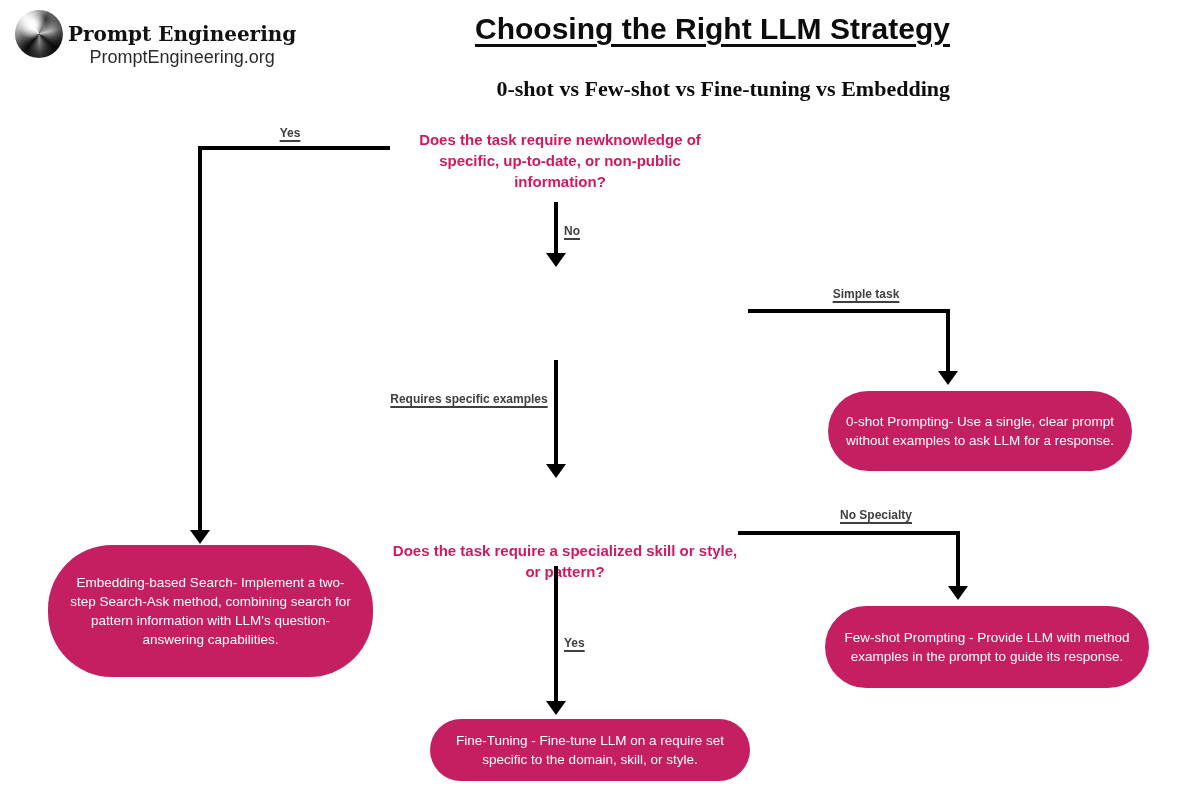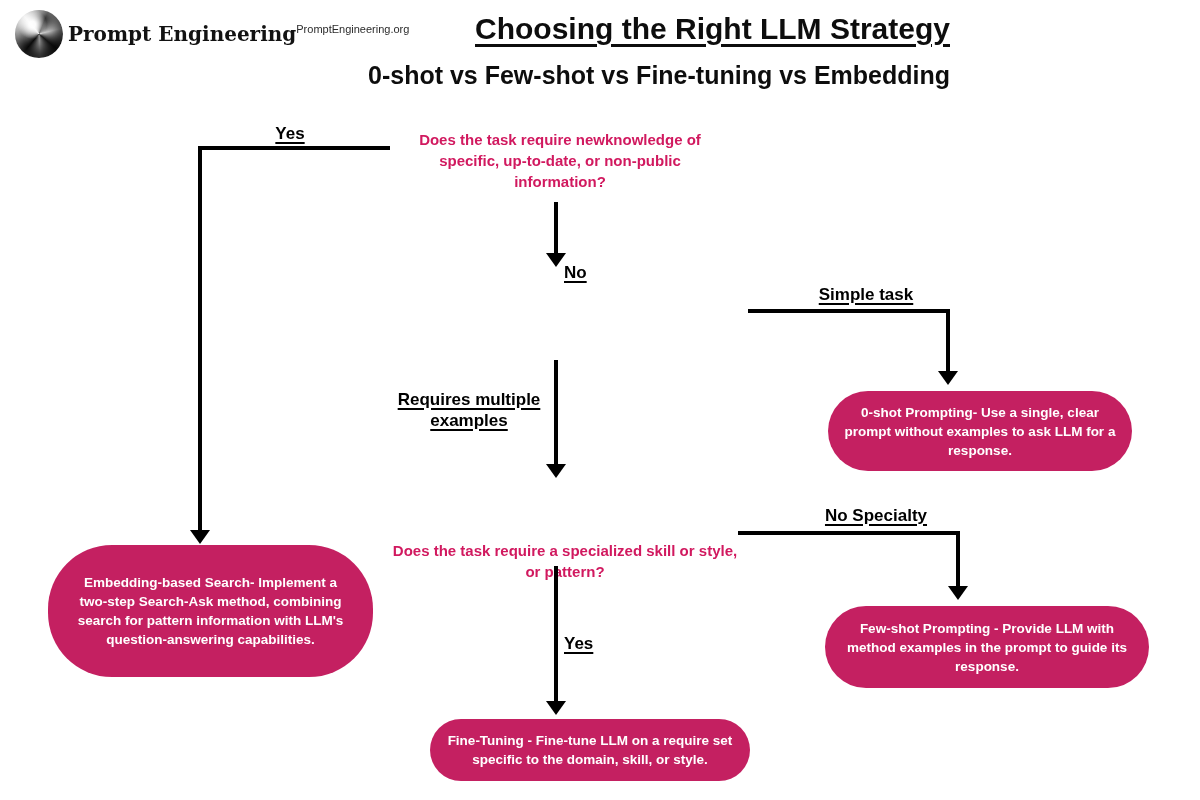--- a/index.html
+++ b/index.html
@@ -9,38 +9,38 @@
   
   .brand{position:absolute;left:15px;top:10px;display:flex;align-items:flex-start;}
   .logo-sphere{
     width:48px;height:48px;border-radius:50%;
     background:
       radial-gradient(circle at 36% 30%, rgba(255,255,255,.95) 0 7%, rgba(255,255,255,0) 32%),
       conic-gradient(from 220deg, #0c0c0c, #8a8a8a 15%, #f0f0f0 28%, #2c2c2c 45%, #cfcfcf 60%, #1a1a1a 75%, #9a9a9a 88%, #0c0c0c);
     box-shadow:inset -6px -8px 12px rgba(0,0,0,.75), inset 3px 4px 6px rgba(255,255,255,.5);
     flex:0 0 auto;
   }
-  .brand-text{margin-left:5px;display:flex;flex-direction:row;align-items:center;}
+  .brand-text{margin-left:5px;display:flex;flex-direction:column;align-items:center;}
   .brand-name{font-family:"DejaVu Serif","Liberation Serif",serif;font-weight:bold;font-size:20px;color:#121212;line-height:1.2;margin-top:12px;white-space:nowrap;}
-  .brand-site{font-size:11px;color:#2b2b2b;margin-top:1px;}
+  .brand-site{font-size:18px;color:#2b2b2b;margin-top:1px;}
 
   .title-wrap{position:absolute;left:250px;top:12px;width:700px;text-align:right;color:#0d0d0d;}
   .page-title{font-size:30px;font-weight:bold;text-decoration:underline;text-underline-offset:5px;text-decoration-thickness:3px;}
-  .page-subtitle{font-size:25px;font-weight:bold;margin-top:15px;}
+  .page-subtitle{font-size:22px;font-weight:bold;margin-top:30px;font-family:Liberation Serif, serif;}
 
   
   .decision{position:absolute;color:var(--accent-text,#d1195f);font-weight:bold;font-size:15px;line-height:21px;text-align:center;}
-  .edge-label{position:absolute;color:#000000;font-weight:bold;font-size:17px;line-height:21px;text-align:center;text-decoration:underline;text-underline-offset:3px;text-decoration-thickness:2px;}
+  .edge-label{position:absolute;color:#404040;font-weight:bold;font-size:12px;line-height:21px;text-align:center;text-decoration:underline;text-underline-offset:3px;text-decoration-thickness:2px;}
   .hline{position:absolute;height:4px;background:var(--line-color,#000);}
   .vline{position:absolute;width:4px;background:var(--line-color,#000);}
   .arrowhead{position:absolute;width:0;height:0;border-left:10px solid transparent;border-right:10px solid transparent;border-top:14px solid var(--line-color,#000);}
   .result{
     position:absolute;display:flex;align-items:center;justify-content:center;
     background:var(--box-fill,#c42061);color:var(--box-text,#fff);
-    font-weight:bold;font-size:13.5px;line-height:19px;text-align:center;
+    font-weight:normal;font-size:13.5px;line-height:19px;text-align:center;
     padding:10px 14px;box-sizing:border-box;
   }
 </style>
 </head>
 <body>
 
 <div id="canvas">
 
   <div class="brand">
     <div class="logo-sphere"></div>
@@ -57,31 +57,31 @@
 
   <div class="decision" style="left:395px;top:129px;width:330px;">Does the task require newknowledge of specific, up-to-date, or non-public information?</div>
 
   <div class="edge-label" style="left:235px;top:123px;width:110px;">Yes</div>
   <div class="hline" style="left:198px;top:146px;width:192px;"></div>
   <div class="vline" style="left:198px;top:146px;height:386px;"></div>
   <div class="arrowhead" style="left:190px;top:530px;"></div>
 
   <div class="vline" style="left:554px;top:202px;height:52px;"></div>
   <div class="arrowhead" style="left:546px;top:253px;"></div>
-  <div class="edge-label" style="left:564px;top:221px;margin-top:41px;">No</div>
+  <div class="edge-label" style="left:564px;top:221px;">No</div>
 
 
   <div class="edge-label" style="left:786px;top:284px;width:160px;">Simple task</div>
   <div class="hline" style="left:748px;top:309px;width:202px;"></div>
   <div class="vline" style="left:946px;top:309px;height:63px;"></div>
   <div class="arrowhead" style="left:938px;top:371px;"></div>
 
   <div class="result" style="left:828px;top:391px;width:304px;min-height:80px;border-radius:40px;">0-shot Prompting- Use a single, clear prompt without examples to ask LLM for a response.</div>
 
-  <div class="edge-label" style="left:388px;top:389px;width:162px;">Requires multiple examples</div>
+  <div class="edge-label" style="left:388px;top:389px;width:162px;">Requires specific examples</div>
   <div class="vline" style="left:554px;top:360px;height:105px;"></div>
   <div class="arrowhead" style="left:546px;top:464px;"></div>
 
   <div class="decision" style="left:385px;top:540px;width:360px;">Does the task require a specialized skill or style, or pattern?</div>
 
   <div class="edge-label" style="left:800px;top:505px;width:152px;">No Specialty</div>
   <div class="hline" style="left:738px;top:531px;width:222px;"></div>
   <div class="vline" style="left:956px;top:531px;height:56px;"></div>
   <div class="arrowhead" style="left:948px;top:586px;"></div>
 

